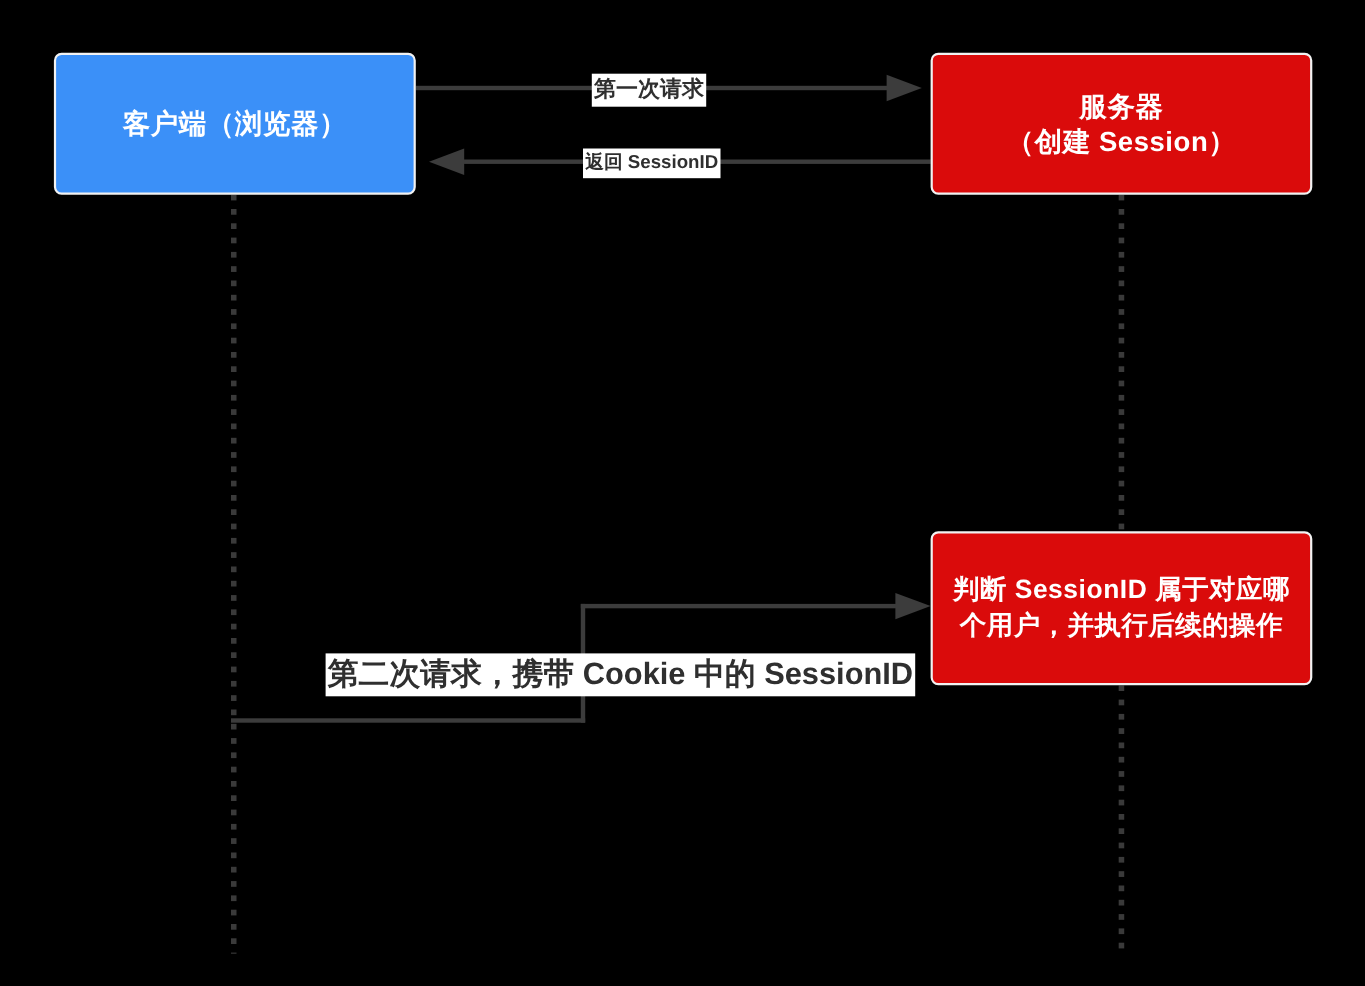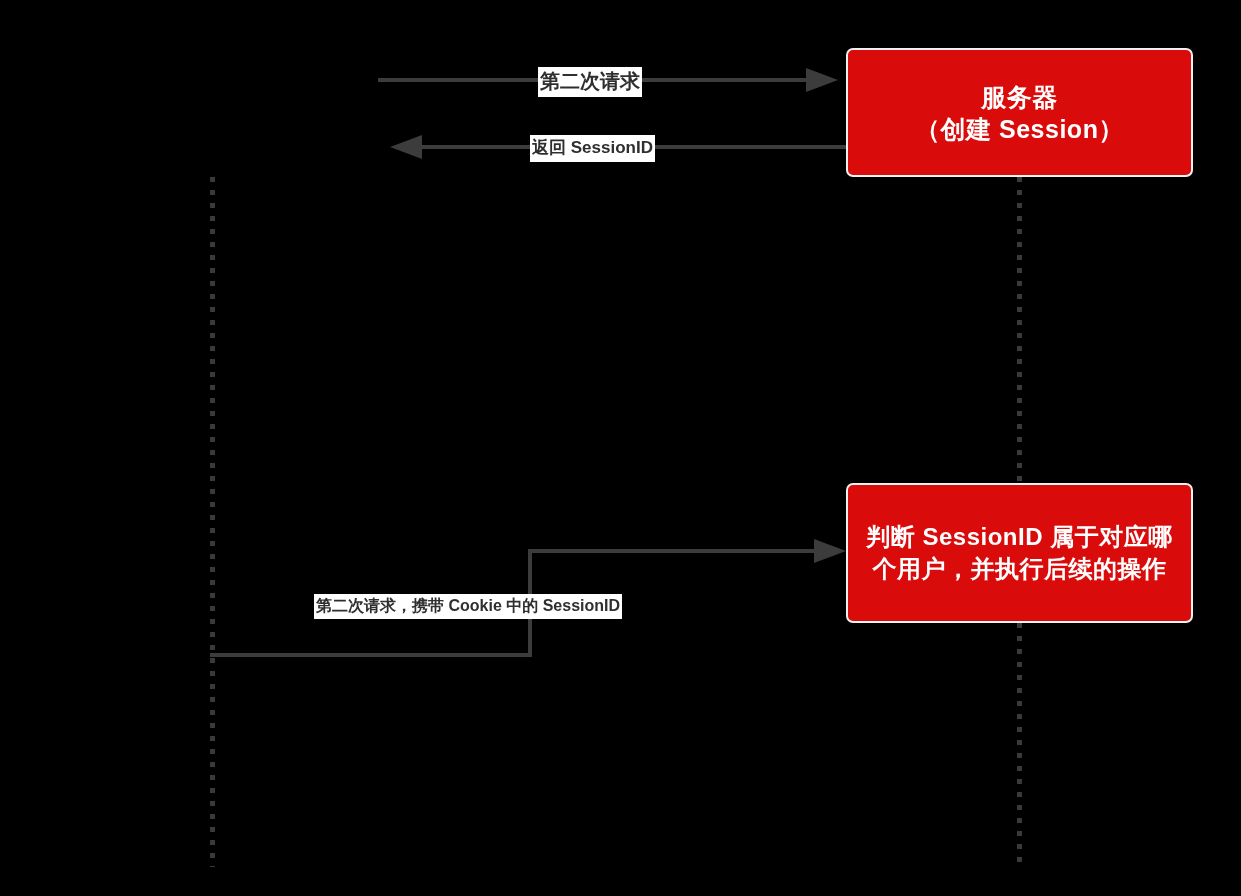--- a/index.html
+++ b/index.html
@@ -119,44 +119,45 @@
     position: absolute;
     background: #ffffff;
     color: #2f2f2f;
     font-weight: bold;
     white-space: nowrap;
     line-height: 1.15;
     padding: 3px 2px 4px 2px;
   }
   .mlabel.l1 { left: 538px; top: 67px;  font-size: 20px; }
   .mlabel.l2 { left: 530px; top: 135px; font-size: 17px; }
-  .mlabel.l3 { left: 296px; top: 594px; font-size: 16px; margin-left: 18px; }
+  .mlabel.l3 { left: 296px; top: 594px; font-size: 28px; }
 </style>
 </head>
 <body>
 
 <div id="canvas">
 
   <div class="lifeline client-ll"></div>
   <div class="lifeline server-ll-top"></div>
   <div class="lifeline server-ll-bottom"></div>
 
   <div class="mline h msg1-line"></div>
   <div class="arrow right arrow1"></div>
-  <div class="mlabel l1">第二次请求</div>
+  <div class="mlabel l1">第一次请求</div>
 
   <div class="mline h msg2-line"></div>
   <div class="arrow left arrow2"></div>
   <div class="mlabel l2">返回 SessionID</div>
 
   <div class="mline h msg3-seg-a"></div>
   <div class="mline v msg3-seg-b"></div>
   <div class="mline h msg3-seg-c"></div>
   <div class="arrow right arrow3"></div>
   <div class="mlabel l3">第二次请求，携带 Cookie 中的 SessionID</div>
 
+  <div class="node client">客户端（浏览器）</div>
 
   <div class="node process">判断 SessionID 属于对应哪个用户，并执行后续的操作</div>
 
   <div class="node server">服务器
 （创建 Session）</div>
 
 </div>
 
 </body></html>

